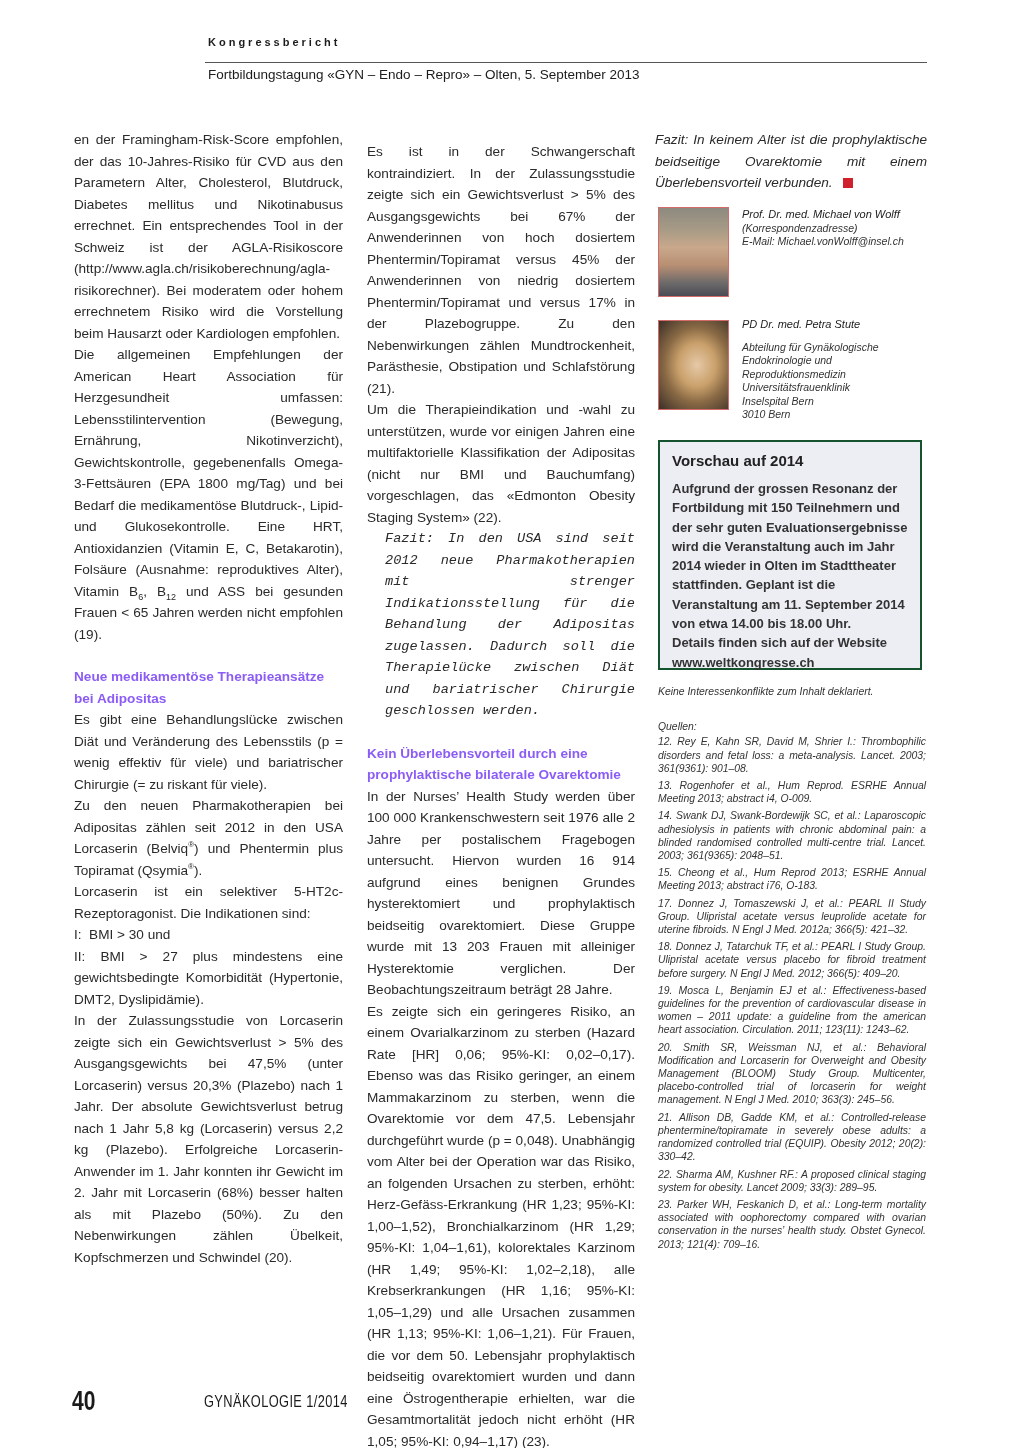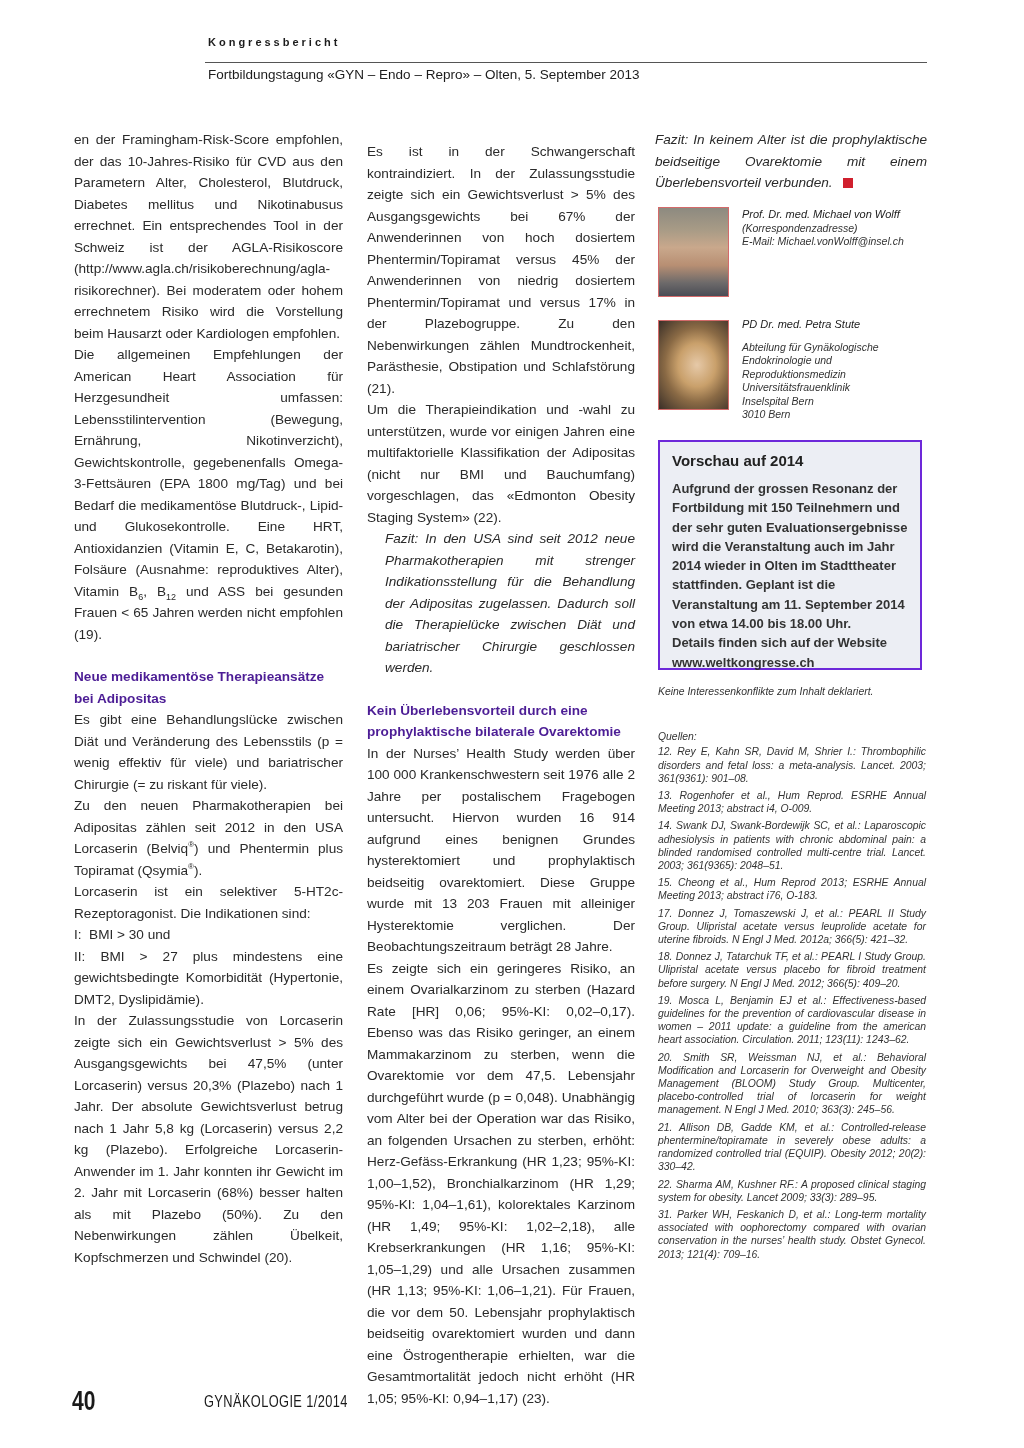--- a/index.html
+++ b/index.html
@@ -7,45 +7,45 @@
          font-family:"Liberation Sans", sans-serif; color:#2a2a2a; }
   .header-title { position:absolute; left:208px; top:36px; font-size:11px; font-weight:bold;
                   letter-spacing:3px; color:#1c1c1c; font-family:"Liberation Sans", sans-serif; }
   .header-rule { position:absolute; left:205px; top:62px; width:722px; height:1px; background:#555; }
   .header-sub { position:absolute; left:208px; top:67px; font-size:13.5px; color:#1c1c1c; }
 
   .col { position:absolute; font-size:13.6px; line-height:21.5px; color:#2a2a2a; }
   .col p { margin:0; text-align:justify; }
   #col1 { left:74px; top:129px; width:269px; }
   #col2 { left:367px; top:129px; width:268px;margin-top:12px; }
-  .h-red { color:#4c1d95; font-weight:bold; font-size:13.6px; line-height:21.5px; margin:0; }
+  .h-red { color:#8b5cf6; font-weight:bold; font-size:13.6px; line-height:21.5px; margin:0; }
   .gap { height:21px; }
-  .fazit { font-style:italic; padding-left:18px; text-align:justify; }
+  .fazit { font-style:italic; padding-left:18px; text-align:justify;font-family:Liberation Mono, monospace; }
   sub { font-size:9px; line-height:0; }
   sup { font-size:8px; line-height:0; }
 
   #col3 { position:absolute; left:655px; top:129px; width:272px; }
   .fazit3 { font-style:italic; font-size:13.6px; line-height:21.5px; text-align:justify; margin:0; padding-left:0; }
   .end-square { display:inline-block; width:10px; height:10px; background:#d0202e; margin-left:10px; vertical-align:-1px; }
 
   .author { position:absolute; left:0; width:272px; }
   .photo { position:absolute; left:3px; width:71px; height:90px; border:1.5px solid #d46a6a; box-sizing:border-box; }
   .photo1 { background:linear-gradient(180deg,#8d8a80 0%,#a89b86 25%,#c9a88c 45%,#b88f73 65%,#6d6a6a 85%,#4a4c55 100%); }
   .photo2 { background:radial-gradient(ellipse at 55% 50%, #e6c9a8 0%, #c9a06b 35%, #8a6a45 60%, #3a2f28 100%); }
   .author-info { position:absolute; left:87px; font-size:10.5px; line-height:13.5px; font-style:italic; color:#333; }
   .author-name { font-size:11px; color:#222; }
 
   .box { position:absolute; left:3px; top:311px; width:264px; height:230px; background:#eceef4;
-         border:2px solid #6d28d9; box-sizing:border-box; padding:10px 0 0 12px; }
+         border:2px solid #14532d; box-sizing:border-box; padding:10px 0 0 12px; }
   .box-title { font-size:15px; font-weight:bold; color:#222; margin:0 0 10px 0; }
   .box-text { font-size:13px; line-height:19.3px; color:#333;font-weight:bold; }
 
   .refs { position:absolute; left:3px; top:556px; width:268px; font-size:10.4px; line-height:13.2px;
           font-style:italic; color:#333; }
-  .refs .coi { margin-bottom:32px; }
+  .refs .coi { margin-bottom:22px; }
   .refs .q { margin-bottom:2px; }
   .refs .ref { margin:0 0 4px 0; text-align:justify; }
 
   .page-num { position:absolute; left:72px; top:1386px; font-size:27px; font-weight:bold; color:#1a1a1a;
               font-family:"Liberation Sans", sans-serif; transform:scaleX(0.78); transform-origin:left; }
   .journal { position:absolute; left:204px; top:1393px; font-size:16px; color:#1a1a1a;
              letter-spacing:0.5px; transform:scaleX(0.8); transform-origin:left; }
 </style>
 </head>
 <body>
@@ -113,18 +113,18 @@
     <p class="ref">12. Rey E, Kahn SR, David M, Shrier I.: Thrombophilic disorders and fetal loss: a meta-analysis. Lancet. 2003; 361(9361): 901–08.</p>
     <p class="ref">13. Rogenhofer et al., Hum Reprod. ESRHE Annual Meeting 2013; abstract i4, O-009.</p>
     <p class="ref">14. Swank DJ, Swank-Bordewijk SC, et al.: Laparoscopic adhesiolysis in patients with chronic abdominal pain: a blinded randomised controlled multi-centre trial. Lancet. 2003; 361(9365): 2048–51.</p>
     <p class="ref">15. Cheong et al., Hum Reprod 2013; ESRHE Annual Meeting 2013; abstract i76, O-183.</p>
     <p class="ref">17. Donnez J, Tomaszewski J, et al.: PEARL II Study Group. Ulipristal acetate versus leuprolide acetate for uterine fibroids. N Engl J Med. 2012a; 366(5): 421–32.</p>
     <p class="ref">18. Donnez J, Tatarchuk TF, et al.: PEARL I Study Group. Ulipristal acetate versus placebo for fibroid treatment before surgery. N Engl J Med. 2012; 366(5): 409–20.</p>
     <p class="ref">19. Mosca L, Benjamin EJ et al.: Effectiveness-based guidelines for the prevention of cardiovascular disease in women – 2011 update: a guideline from the american heart association. Circulation. 2011; 123(11): 1243–62.</p>
     <p class="ref">20. Smith SR, Weissman NJ, et al.: Behavioral Modification and Lorcaserin for Overweight and Obesity Management (BLOOM) Study Group. Multicenter, placebo-controlled trial of lorcaserin for weight management. N Engl J Med. 2010; 363(3): 245–56.</p>
     <p class="ref">21. Allison DB, Gadde KM, et al.: Controlled-release phentermine/topiramate in severely obese adults: a randomized controlled trial (EQUIP). Obesity 2012; 20(2): 330–42.</p>
     <p class="ref">22. Sharma AM, Kushner RF.: A proposed clinical staging system for obesity. Lancet 2009; 33(3): 289–95.</p>
-    <p class="ref">31. Parker WH, Feskanich D, et al.: Long-term mortality associated with oophorectomy compared with ovarian conservation in the nurses’ health study. Obstet Gynecol. 2013; 121(4): 709–16.</p>
+    <p class="ref">23. Parker WH, Feskanich D, et al.: Long-term mortality associated with oophorectomy compared with ovarian conservation in the nurses’ health study. Obstet Gynecol. 2013; 121(4): 709–16.</p>
   </div>
 </div>
 
 <div class="page-num">40</div>
 <div class="journal">GYNÄKOLOGIE 1/2014</div>
 
 </body></html>

